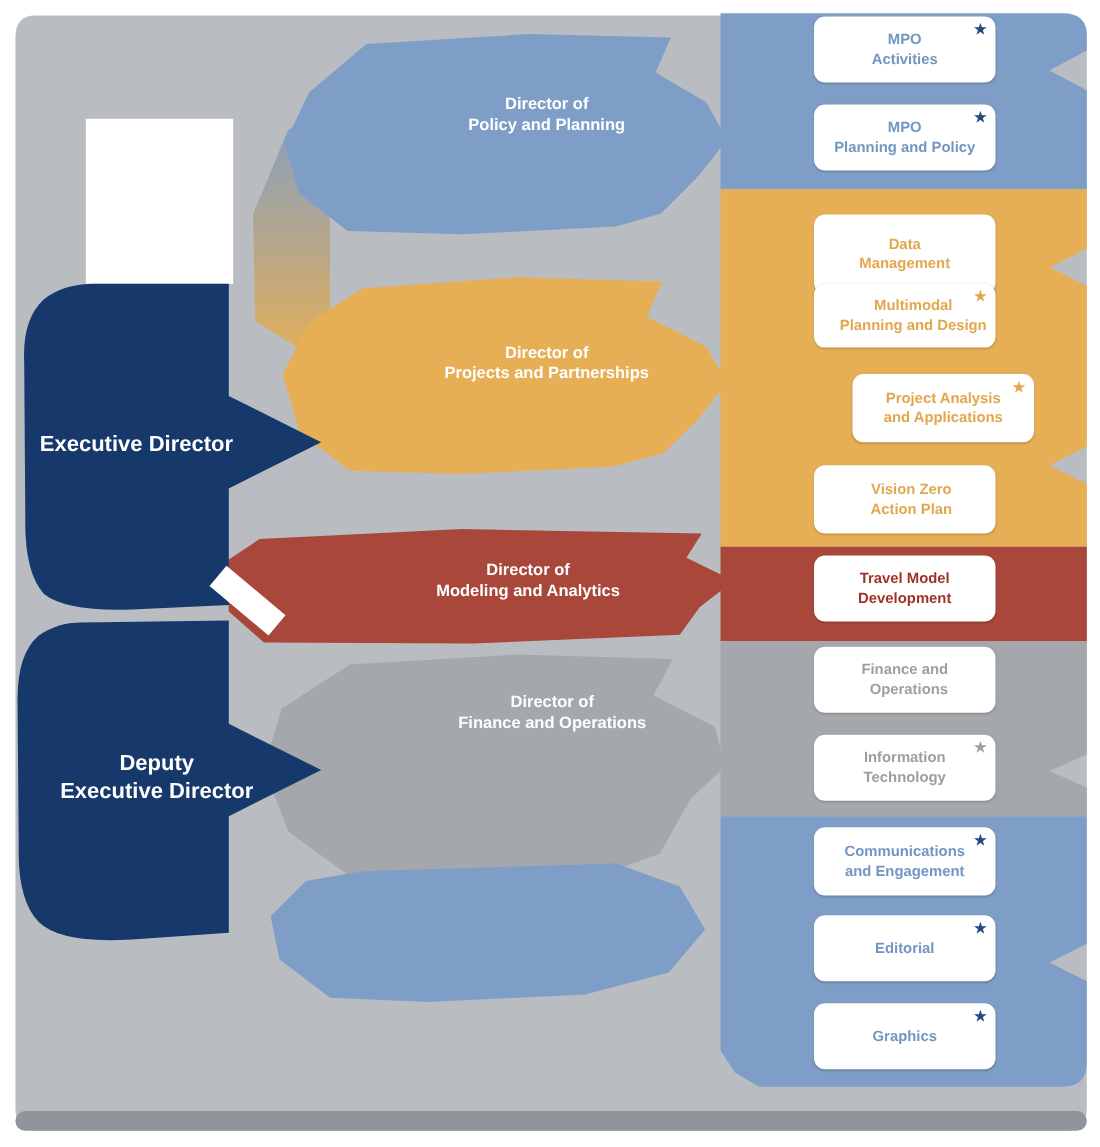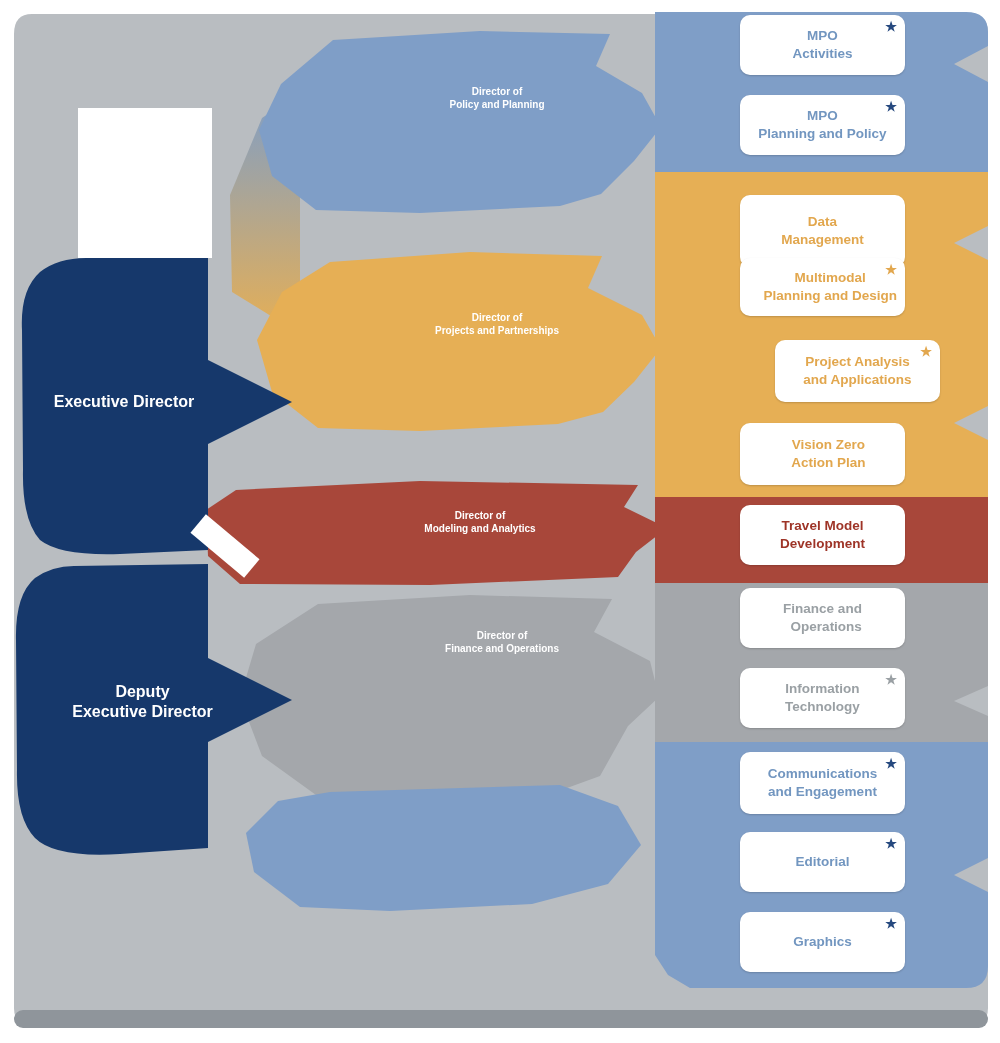--- a/index.html
+++ b/index.html
@@ -14,22 +14,22 @@
   svg.layer { position: absolute; left: 0; top: 0; }
   .lbl {
     position: absolute;
     color: #ffffff;
     font-weight: bold;
     text-align: center;
     white-space: pre-line;
     line-height: 1.25;
     z-index: 3;
   }
-  .exec-lbl { font-size: 16px; }
-  .dir-lbl  { font-size: 10px; }
+  .exec-lbl { font-size: 20px; }
+  .dir-lbl  { font-size: 15px; }
   .dept-box {
     position: absolute;
     left: 740px;
     width: 165px;
     background: #ffffff;
     border-radius: 10px;
     display: flex;
     align-items: center;
     justify-content: center;
     text-align: center;

